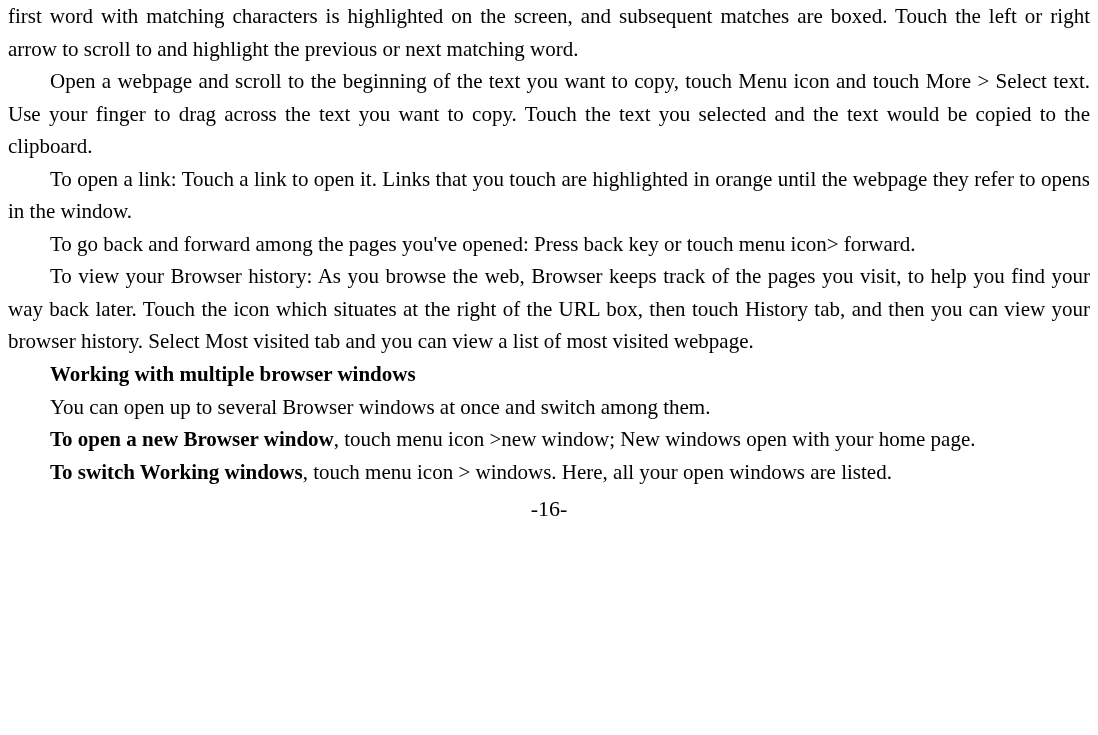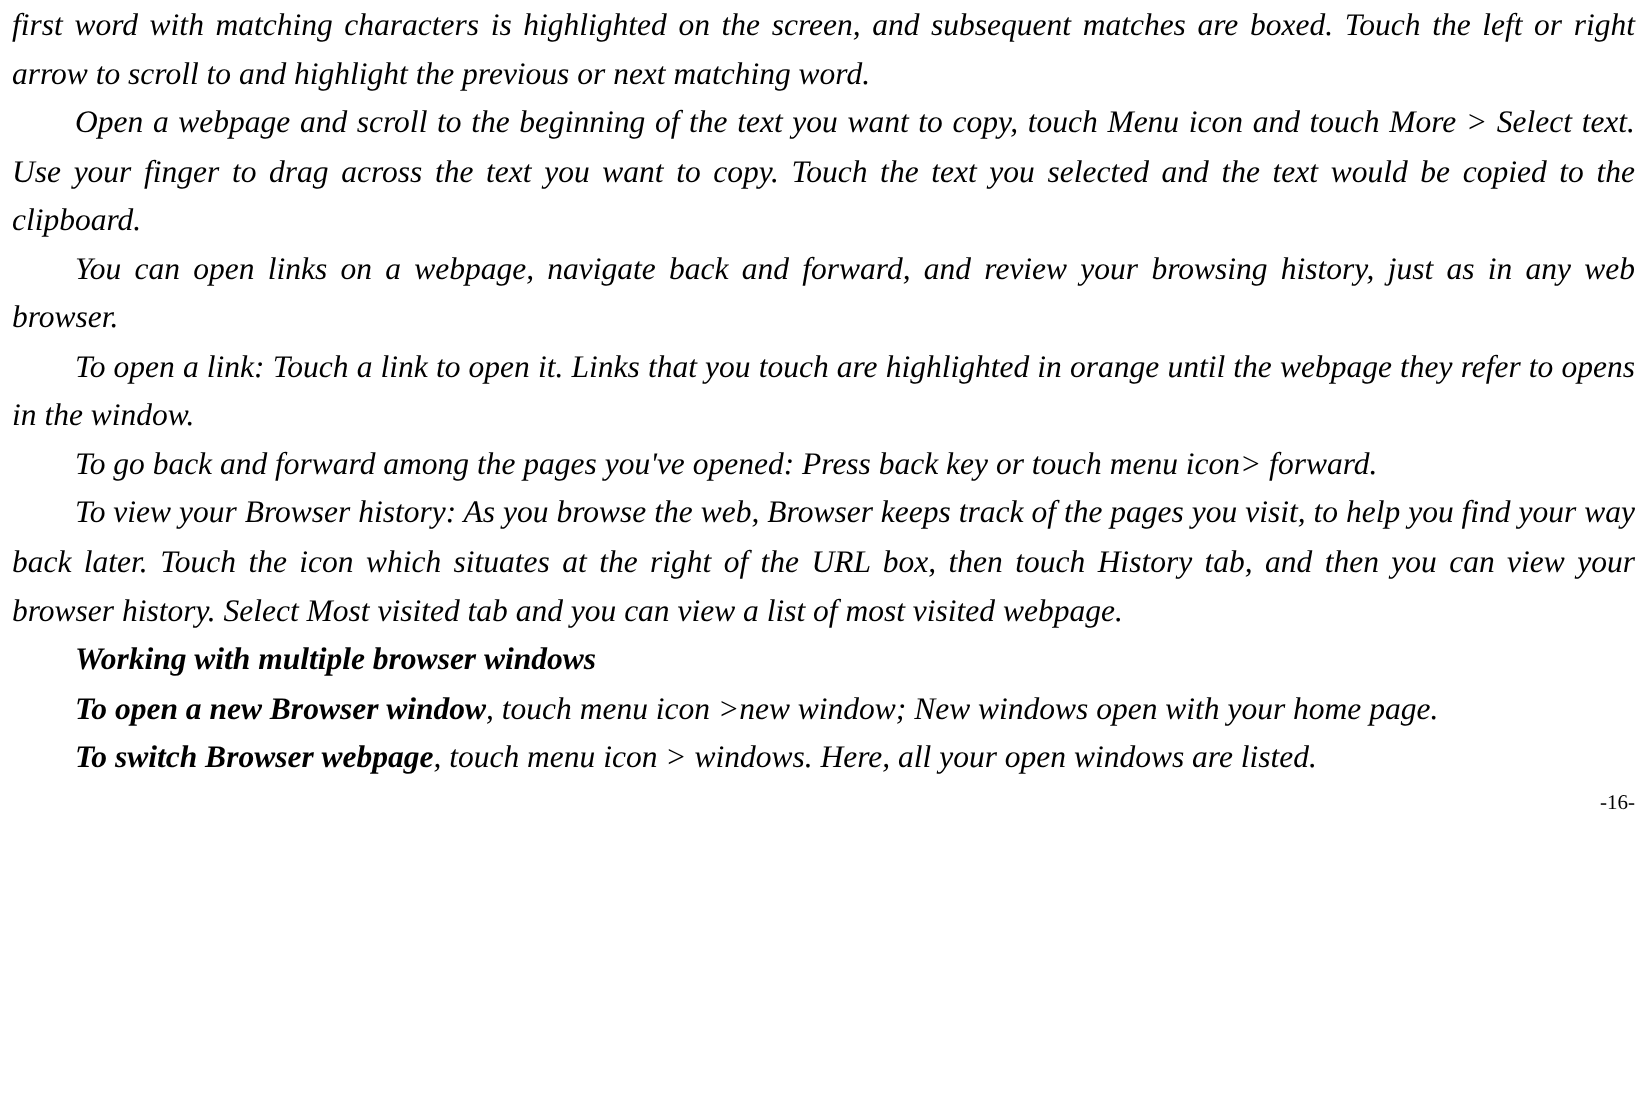--- a/index.html
+++ b/index.html
@@ -13,55 +13,54 @@
     width: 1098px;
     height: 735px;
     overflow: hidden;
   }
   .page {
     padding: 0 8px;
   }
   .para {
     text-align: justify;
     margin: 0;
-    font-style: italic;
   }
   .indent {
     text-indent: 42px;
   }
   .bold {
     font-weight: bold;
   }
   .footer {
-    text-align: right;
-    font-size: 14px;
+    text-align: center;
+    font-size: 22px;
     margin-top: 4px;
   }
 </style>
 </head>
 <body>
 
 <div class="page">
 
   <p class="para">first word with matching characters is highlighted on the screen, and subsequent matches are boxed. Touch the left or right arrow to scroll to and highlight the previous or next matching word.</p>
 
 
   <p class="para indent">Open a webpage and scroll to the beginning of the text you want to copy, touch Menu icon and touch More &gt; Select text. Use your finger to drag across the text you want to copy. Touch the text you selected and the text would be copied to the clipboard.</p>
 
 
-  <p class="para indent">You can open links on a webpage, navigate back and forward, and review your browsing history, just as in any web browser.</p>
 
   <p class="para indent">To open a link: Touch a link to open it. Links that you touch are highlighted in orange until the webpage they refer to opens in the window.</p>
 
   <p class="para indent">To go back and forward among the pages you've opened: Press back key or touch menu icon&gt; forward.</p>
 
   <p class="para indent">To view your Browser history: As you browse the web, Browser keeps track of the pages you visit, to help you find your way back later. Touch the icon which situates at the right of the URL box, then touch History tab, and then you can view your browser history. Select Most visited tab and you can view a list of most visited webpage.</p>
 
   <p class="para indent bold">Working with multiple browser windows</p>
 
+  <p class="para indent">You can open up to several Browser windows at once and switch among them.</p>
 
   <p class="para indent"><span class="bold">To open a new Browser window</span><span>, touch menu icon &gt;new window; New windows open with your home page.</span></p>
 
-  <p class="para indent"><span class="bold">To switch Browser webpage</span><span>, touch menu icon &gt; windows. Here, all your open windows are listed.</span></p>
+  <p class="para indent"><span class="bold">To switch Working windows</span><span>, touch menu icon &gt; windows. Here, all your open windows are listed.</span></p>
 
   <div class="footer">-16-</div>
 
 </div>
 
 </body></html>

